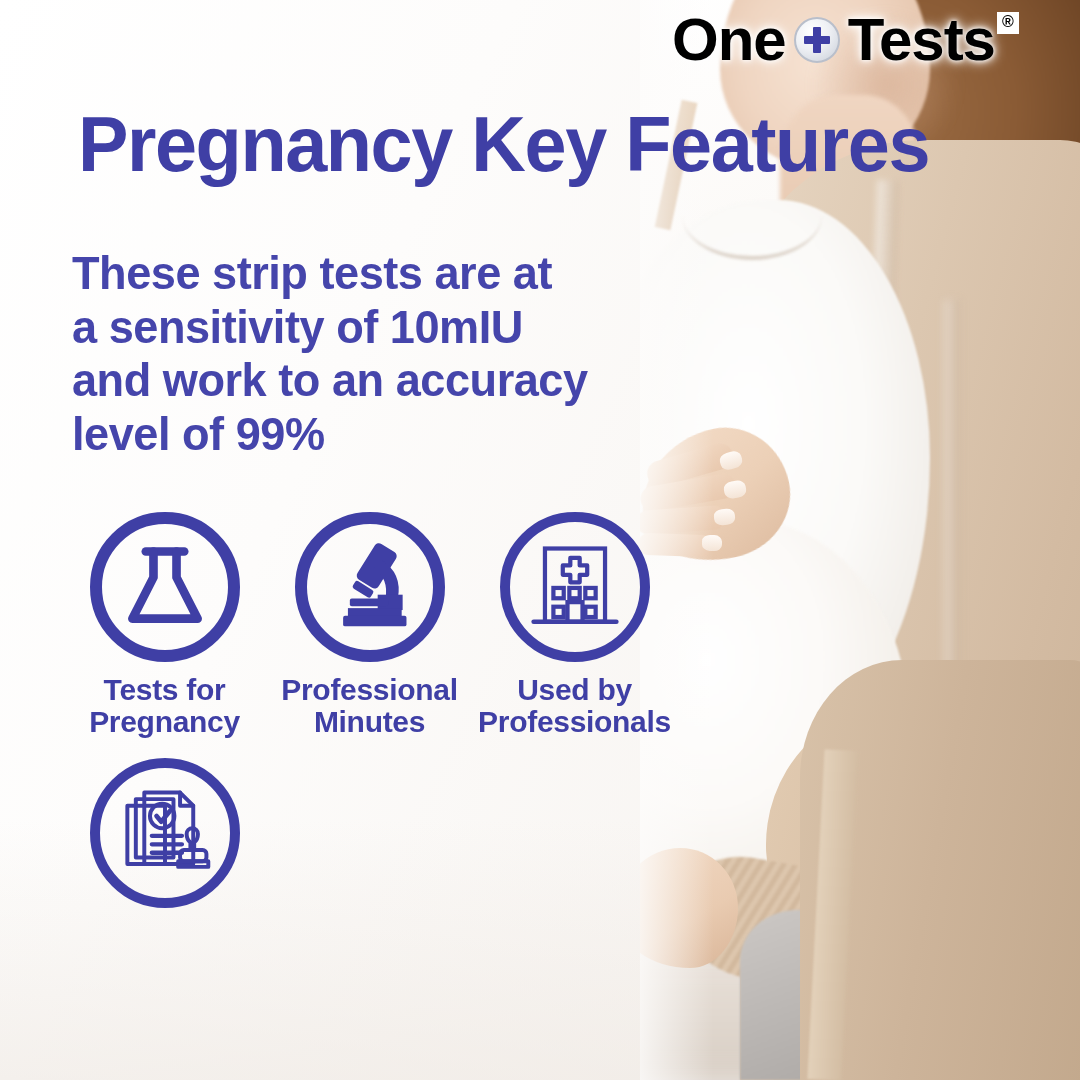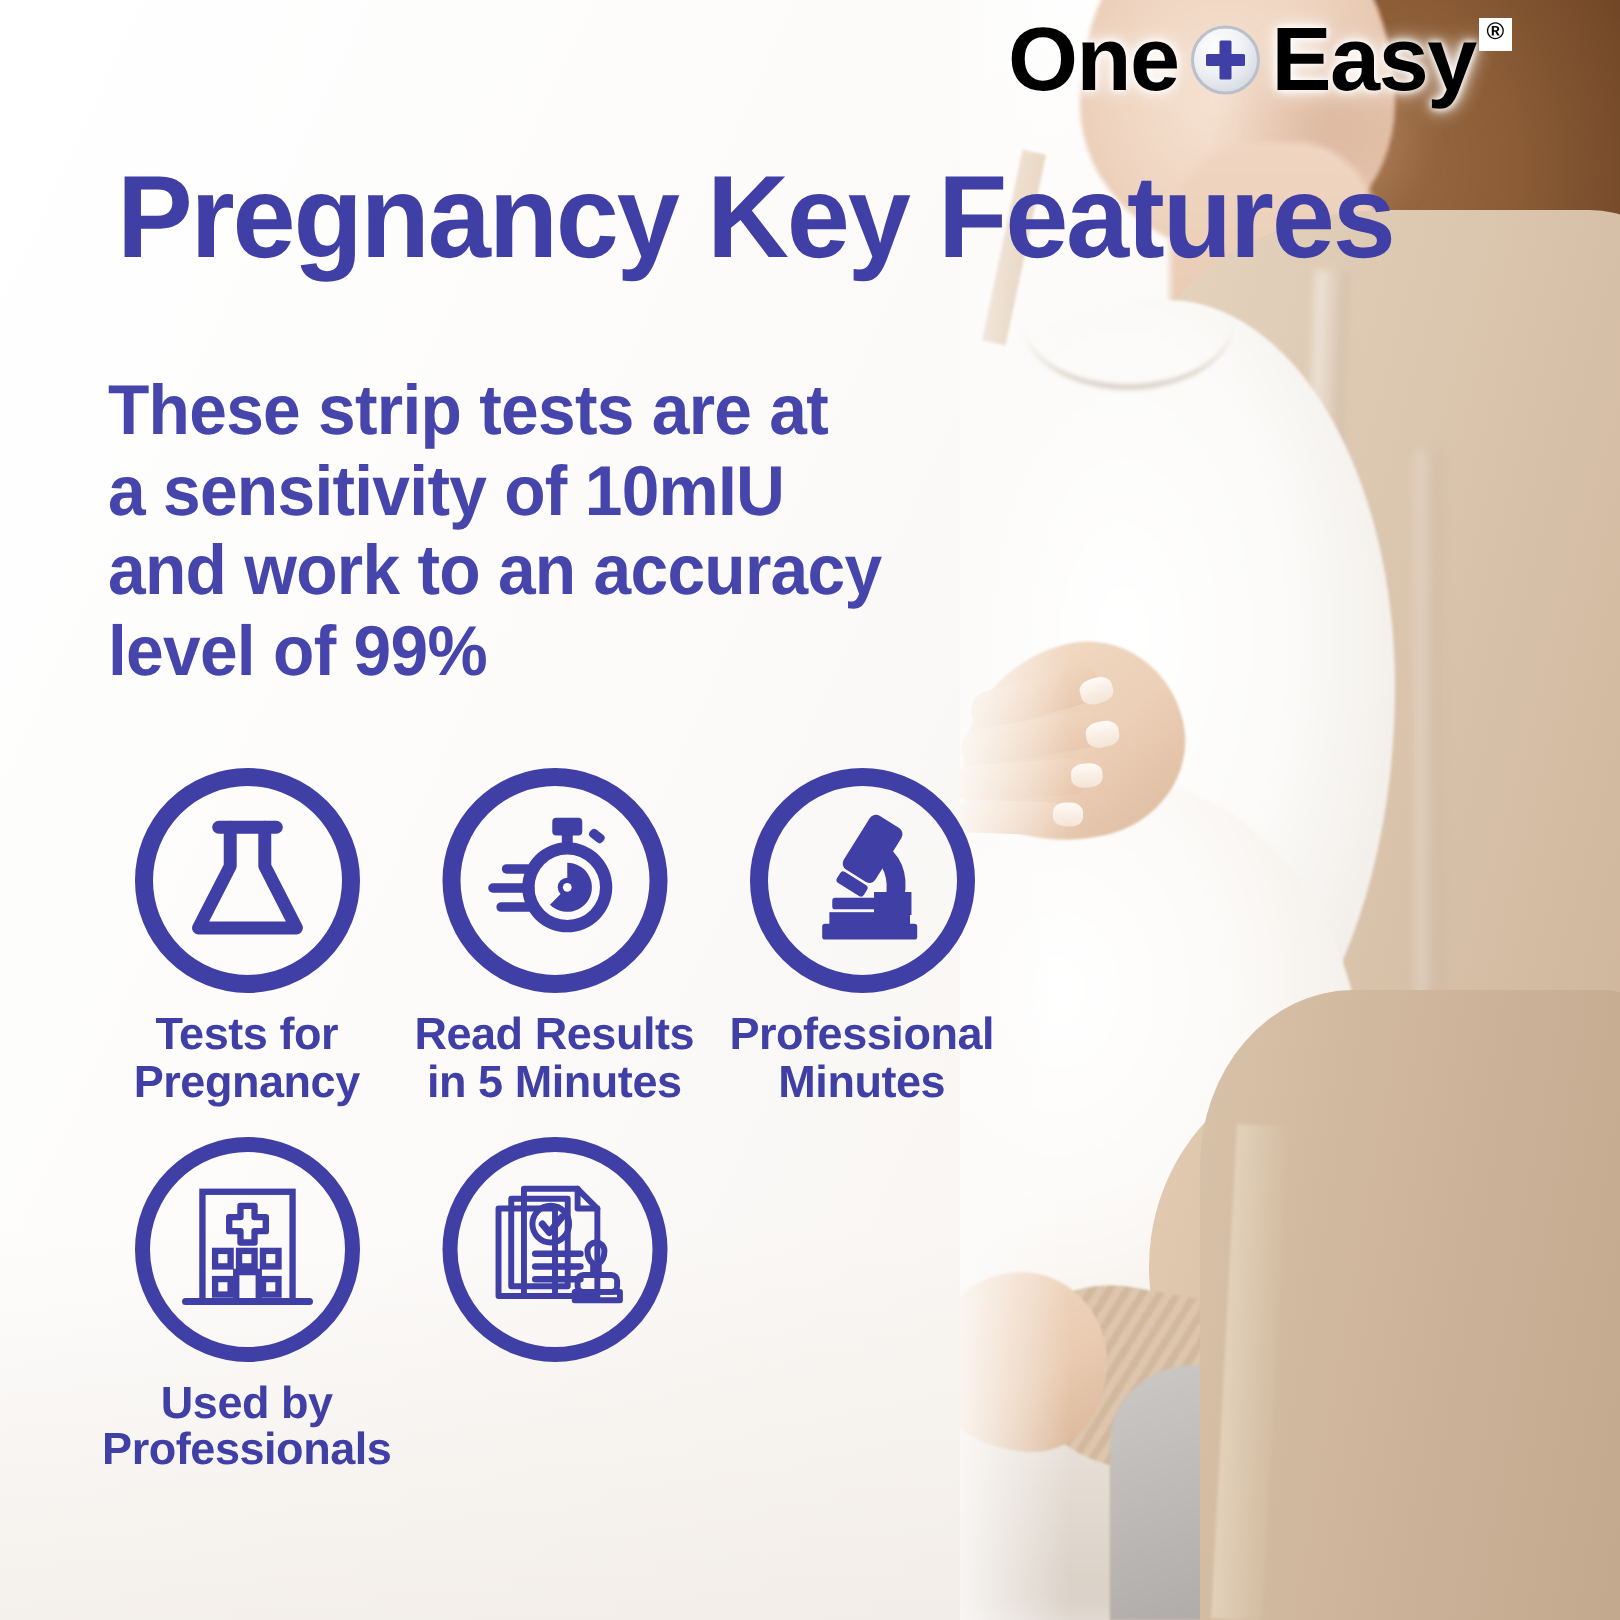--- a/index.html
+++ b/index.html
@@ -382,21 +382,21 @@
   </div>
 
   <div class="page-left-wash"></div>
   <div class="page-left-tint"></div>
 
   <div class="logo">
     <span class="logo-word">One</span>
     <span class="logo-badge">
       <span class="logo-plus"></span>
     </span>
-    <span class="logo-word">Easy</span>
+    <span class="logo-word">Tests</span>
     <span class="logo-r">®</span>
   </div>
 
   <h1 class="headline">Pregnancy Key Features</h1>
 
   <p class="subhead">These strip tests are at
 a sensitivity of 10mIU
 and work to an accuracy
 level of 99%</p>
 
@@ -406,38 +406,20 @@
       <div class="icon-circle">
         <svg width="96" height="96" viewBox="0 0 100 100" fill="none" stroke="#3f3fa5" stroke-width="9" stroke-linejoin="round" stroke-linecap="round">
           <path d="M30 13 h40"></path>
           <path d="M38 13 v27 L16 83 h68 L62 40 V13"></path>
         </svg>
       </div>
       <div class="feature-label">Tests for
 Pregnancy</div>
     </div>
 
-    <div class="feature">
-      <div class="icon-circle">
-        <svg width="100" height="92" viewBox="0 0 110 100" fill="#3f3fa5">
-          <rect x="53" y="4" width="22" height="13" rx="3"></rect>
-          <rect x="60" y="14" width="8" height="9"></rect>
-          <rect x="80" y="14" width="12" height="7" rx="3" transform="rotate(38 86 17)"></rect>
-          <path d="M64 22 a33 33 0 1 0 0 66 a33 33 0 0 0 0 -66 z m0 9 a24 24 0 1 1 0 48 a24 24 0 0 1 0 -48 z"></path>
-          <path d="M64 37 a18 18 0 1 1 -12.7 30.7 L64 55 z"></path>
-          <circle cx="64" cy="55" r="7"></circle>
-          <circle cx="64" cy="55" r="3.2" fill="#fff"></circle>
-          <rect x="16" y="38" width="22" height="7" rx="3.5"></rect>
-          <rect x="6" y="52" width="34" height="7" rx="3.5"></rect>
-          <rect x="12" y="66" width="28" height="7" rx="3.5"></rect>
-        </svg>
-      </div>
-      <div class="feature-label">Read Results
-in 5 Minutes</div>
-    </div>
 
     <div class="feature">
       <div class="icon-circle">
         <svg width="96" height="96" viewBox="0 0 100 100" fill="#3f3fa5">
           <rect x="44" y="6" width="26" height="44" rx="5" transform="rotate(32 57 28)"></rect>
           <rect x="32" y="48" width="22" height="9" rx="2.5" transform="rotate(32 43 52)"></rect>
           <path d="M62 22 q22 14 17 40 h-13 q4 -20 -12 -32 z"></path>
           <rect x="58" y="58" width="26" height="16"></rect>
           <rect x="29" y="62" width="40" height="8" rx="2"></rect>
           <rect x="27" y="72" width="56" height="9"></rect>

